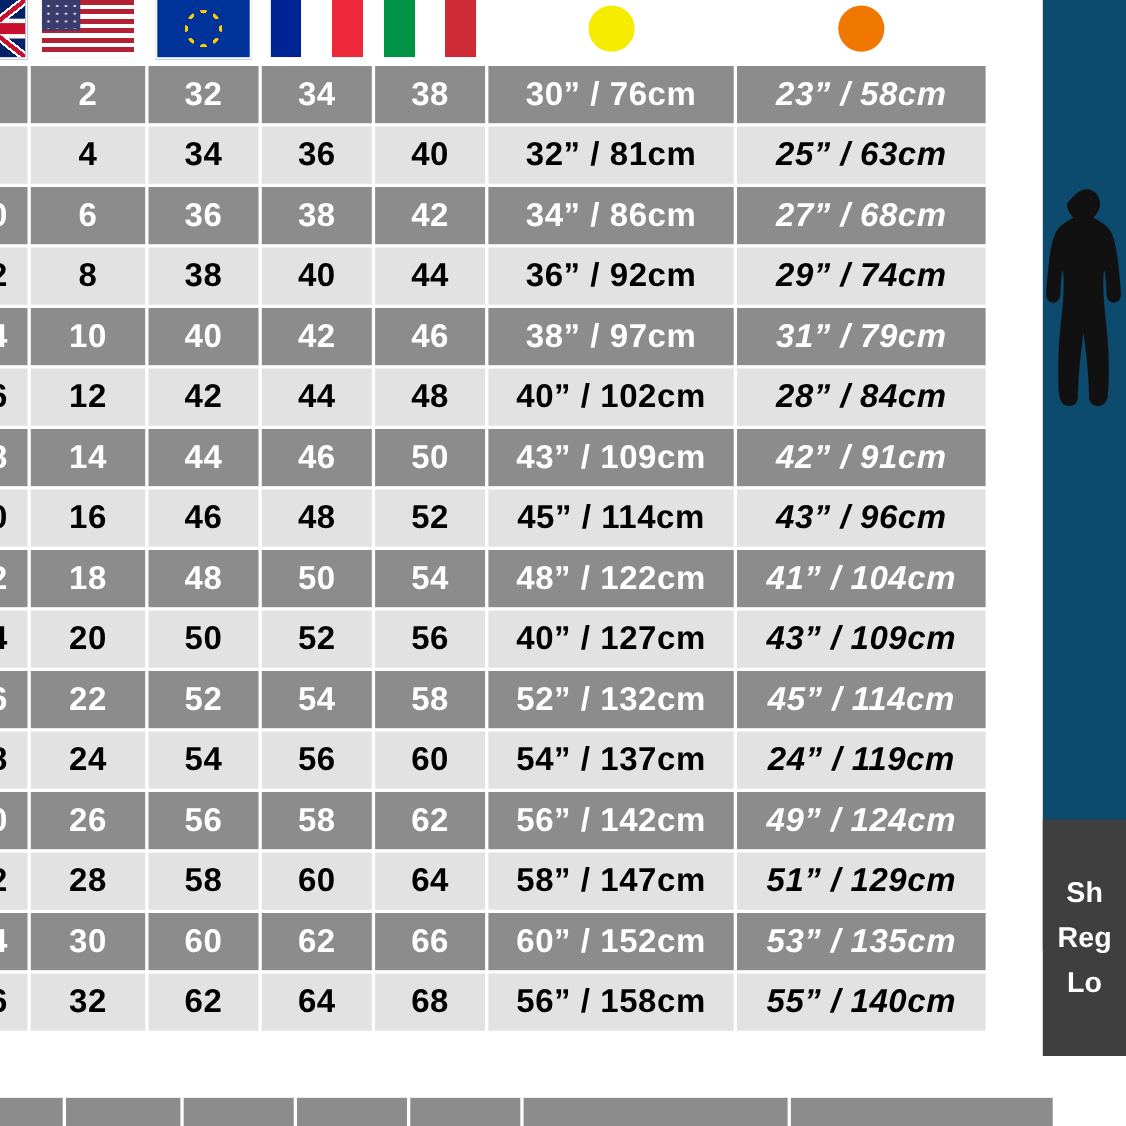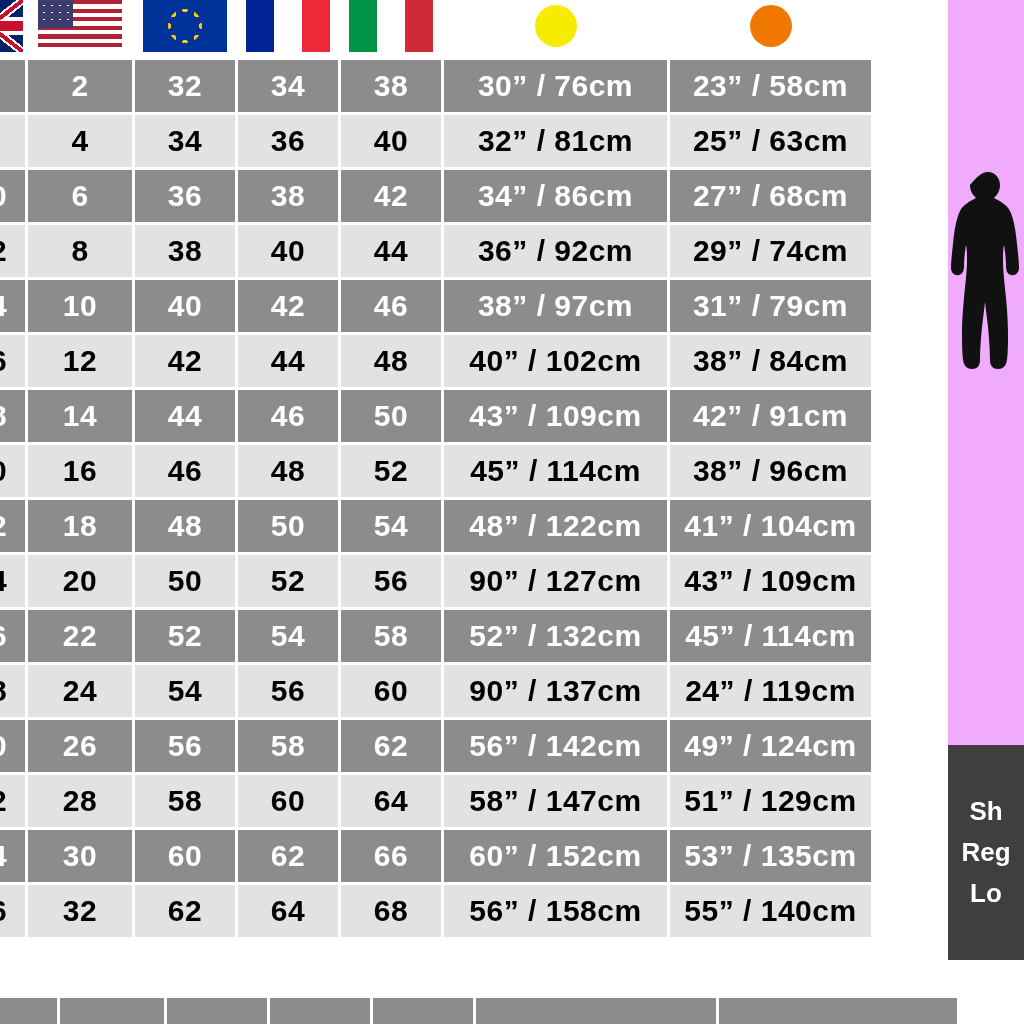--- a/index.html
+++ b/index.html
@@ -36,21 +36,21 @@
     box-sizing:border-box;
   }
 
   
   .c0{width:57px;}
   .c1{width:104px;}
   .c2{width:100px;}
   .c3{width:100px;}
   .c4{width:100px;}
   .c5{width:223px;}
-  .c6{width:201px;}
+  .c6{width:226px;font-style:italic;}
 
   
   tr.header-row td{
     height:62px;
     background:#ffffff;
   }
   .flagcell{
     background:#ffffff !important;
   }
   .flag-wrap{
@@ -154,21 +154,21 @@
     background:#e2e2e2;
     color:#000000;
   }
   td.wide{font-size:29px;}
 
   
   #right-panel{
     position:absolute;
     right:0;top:0;
     width:76px;height:864px;
-    background:#f0abfc;
+    background:#0c4a6e;
   }
   #figure{
     position:absolute;
     right:0;
     top:170px;
     width:76px;height:230px;
   }
   #length-box{
     position:absolute;
     right:0;
@@ -294,74 +294,74 @@
           <td class="c5 cell-dark wide">38” / 97cm</td>
           <td class="c6 cell-dark wide">31” / 79cm</td>
         </tr>
         <tr>
           <td class="c0 cell-light">16</td>
           <td class="c1 cell-light">12</td>
           <td class="c2 cell-light">42</td>
           <td class="c3 cell-light">44</td>
           <td class="c4 cell-light">48</td>
           <td class="c5 cell-light wide">40” / 102cm</td>
-          <td class="c6 cell-light wide">38” / 84cm</td>
+          <td class="c6 cell-light wide">28” / 84cm</td>
         </tr>
         <tr>
           <td class="c0 cell-dark">18</td>
           <td class="c1 cell-dark">14</td>
           <td class="c2 cell-dark">44</td>
           <td class="c3 cell-dark">46</td>
           <td class="c4 cell-dark">50</td>
           <td class="c5 cell-dark wide">43” / 109cm</td>
           <td class="c6 cell-dark wide">42” / 91cm</td>
         </tr>
         <tr>
           <td class="c0 cell-light">20</td>
           <td class="c1 cell-light">16</td>
           <td class="c2 cell-light">46</td>
           <td class="c3 cell-light">48</td>
           <td class="c4 cell-light">52</td>
           <td class="c5 cell-light wide">45” / 114cm</td>
-          <td class="c6 cell-light wide">38” / 96cm</td>
+          <td class="c6 cell-light wide">43” / 96cm</td>
         </tr>
         <tr>
           <td class="c0 cell-dark">22</td>
           <td class="c1 cell-dark">18</td>
           <td class="c2 cell-dark">48</td>
           <td class="c3 cell-dark">50</td>
           <td class="c4 cell-dark">54</td>
           <td class="c5 cell-dark wide">48” / 122cm</td>
           <td class="c6 cell-dark wide">41” / 104cm</td>
         </tr>
         <tr>
           <td class="c0 cell-light">24</td>
           <td class="c1 cell-light">20</td>
           <td class="c2 cell-light">50</td>
           <td class="c3 cell-light">52</td>
           <td class="c4 cell-light">56</td>
-          <td class="c5 cell-light wide">90” / 127cm</td>
+          <td class="c5 cell-light wide">40” / 127cm</td>
           <td class="c6 cell-light wide">43” / 109cm</td>
         </tr>
         <tr>
           <td class="c0 cell-dark">26</td>
           <td class="c1 cell-dark">22</td>
           <td class="c2 cell-dark">52</td>
           <td class="c3 cell-dark">54</td>
           <td class="c4 cell-dark">58</td>
           <td class="c5 cell-dark wide">52” / 132cm</td>
           <td class="c6 cell-dark wide">45” / 114cm</td>
         </tr>
         <tr>
           <td class="c0 cell-light">28</td>
           <td class="c1 cell-light">24</td>
           <td class="c2 cell-light">54</td>
           <td class="c3 cell-light">56</td>
           <td class="c4 cell-light">60</td>
-          <td class="c5 cell-light wide">90” / 137cm</td>
+          <td class="c5 cell-light wide">54” / 137cm</td>
           <td class="c6 cell-light wide">24” / 119cm</td>
         </tr>
         <tr>
           <td class="c0 cell-dark">30</td>
           <td class="c1 cell-dark">26</td>
           <td class="c2 cell-dark">56</td>
           <td class="c3 cell-dark">58</td>
           <td class="c4 cell-dark">62</td>
           <td class="c5 cell-dark wide">56” / 142cm</td>
           <td class="c6 cell-dark wide">49” / 124cm</td>

